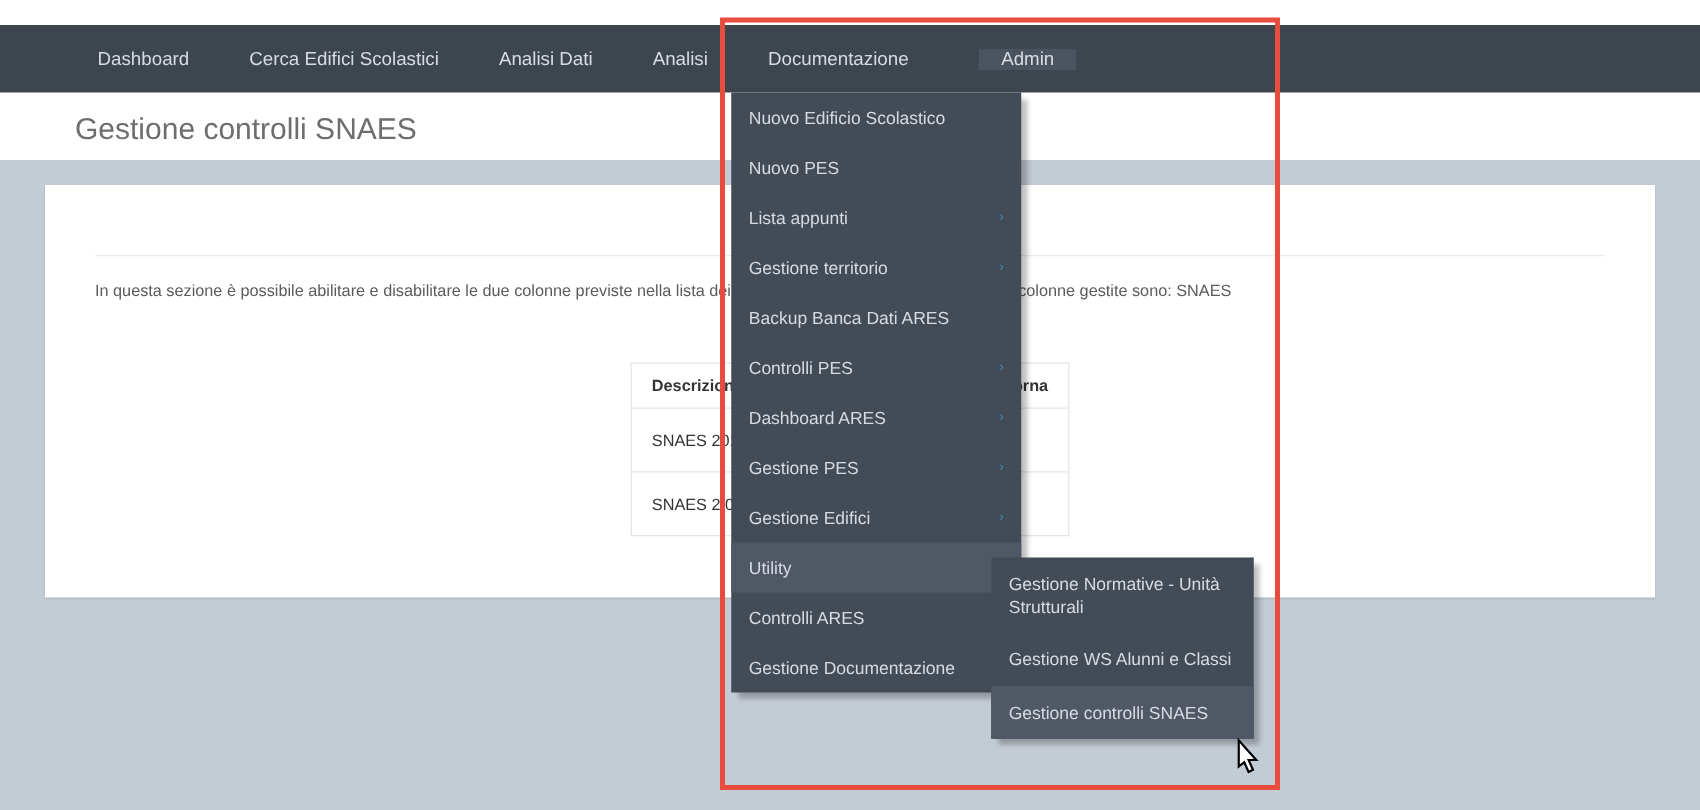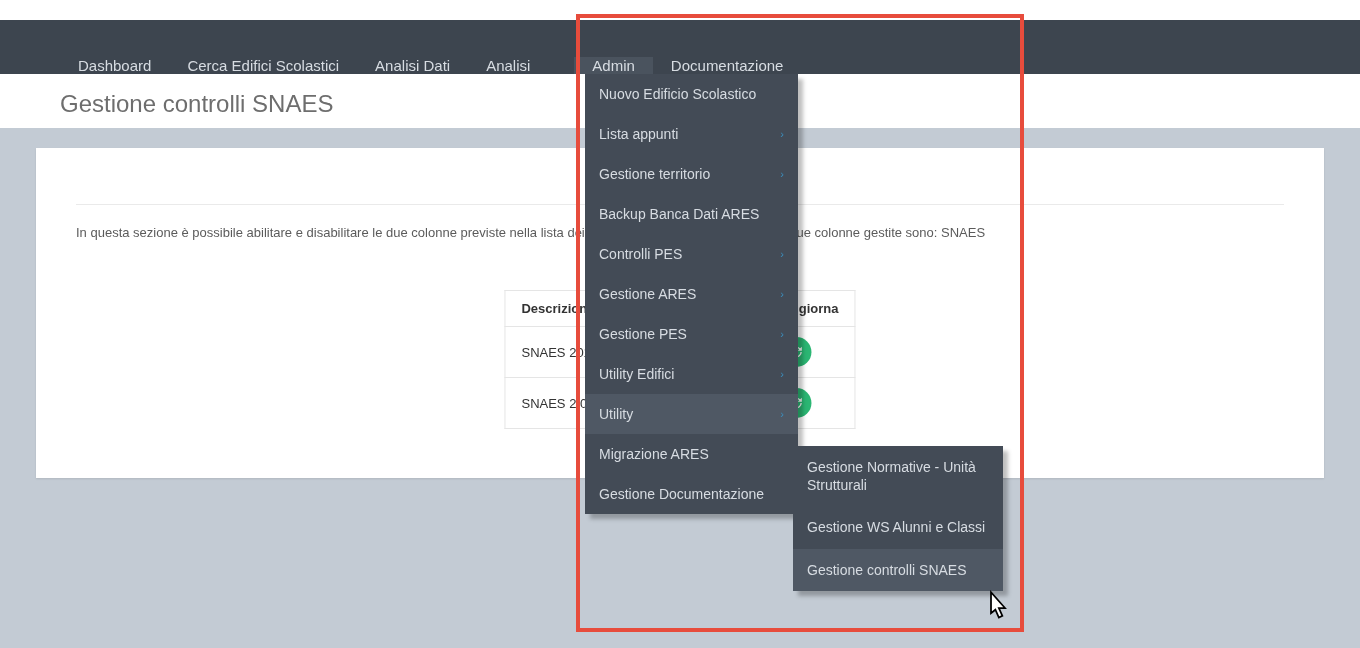--- a/index.html
+++ b/index.html
@@ -15,22 +15,23 @@
   }
 
   
   .navbar {
     position: absolute;
     left: 0; right: 0;
     top: 20px;
     height: 54px;
     background: #3d454f;
     display: flex;
-    align-items: flex-end;
+    align-items: center;
     padding-left: 60px;
+    gap: 12px;
   }
   .nav-item {
     color: #d7dce2;
     font-size: 15px;
     display: flex;
     align-items: center;
     padding: 0 18px;
     cursor: pointer;
     position: relative;
   }
@@ -114,21 +115,21 @@
     height: 618px;
     border: 4px solid #e74c3c;
     pointer-events: none;
   }
 
   
   .dropdown {
     position: absolute;
     left: 585px;
     top: 74px;
-    width: 213px;
+    width: 232px;
     background: #434b56;
     box-shadow: 5px 5px 4px rgba(0,0,0,0.25);
   }
   .dd-item {
     color: #d7dce2;
     font-size: 14px;
     padding: 12px 14px;
     cursor: pointer;
     display: flex;
     justify-content: space-between;
@@ -167,22 +168,22 @@
 </head>
 <body>
 
 <div class="grey-band"></div>
 
 <div class="navbar">
   <div class="nav-item">Dashboard</div>
   <div class="nav-item">Cerca Edifici Scolastici</div>
   <div class="nav-item">Analisi Dati</div>
   <div class="nav-item">Analisi</div>
+  <div class="nav-item">Documentazione</div>
   <div class="nav-item active" style="margin-left:26px;">Admin</div>
-  <div class="nav-item">Documentazione</div>
 </div>
 
 <h1 class="page-title">Gestione controlli SNAES</h1>
 
 <div class="content-card">
   <p class="content-desc">In questa sezione è possibile abilitare e disabilitare le due colonne previste nella lista dei controlli SNAES. Nello specifico le due colonne gestite sono: SNAES</p>
 </div>
 
 <table class="tbl">
   <tbody>
@@ -211,52 +212,55 @@
     </td>
   </tr>
 </tbody>
   </table>
 
 <div class="dropdown">
   <div class="dd-item">
       <span>Nuovo Edificio Scolastico</span>
     </div>
   <div class="dd-item">
+      <span>Nuovo PES</span>
+    </div>
+  <div class="dd-item">
       <span>Lista appunti</span>
       <span class="chev">›</span>
     </div>
   <div class="dd-item">
       <span>Gestione territorio</span>
       <span class="chev">›</span>
     </div>
   <div class="dd-item">
       <span>Backup Banca Dati ARES</span>
     </div>
   <div class="dd-item">
       <span>Controlli PES</span>
       <span class="chev">›</span>
     </div>
   <div class="dd-item">
-      <span>Gestione ARES</span>
+      <span>Dashboard ARES</span>
       <span class="chev">›</span>
     </div>
   <div class="dd-item">
       <span>Gestione PES</span>
       <span class="chev">›</span>
     </div>
   <div class="dd-item">
-      <span>Utility Edifici</span>
+      <span>Gestione Edifici</span>
       <span class="chev">›</span>
     </div>
   <div class="dd-item hover">
       <span>Utility</span>
       <span class="chev">›</span>
     </div>
   <div class="dd-item">
-      <span>Migrazione ARES</span>
+      <span>Controlli ARES</span>
     </div>
   <div class="dd-item">
       <span>Gestione Documentazione</span>
     </div>
 </div>
 
 <div class="sub-dropdown">
   <div class="sub-item">Gestione Normative - Unità Strutturali</div>
   <div class="sub-item">Gestione WS Alunni e Classi</div>
   <div class="sub-item hover">Gestione controlli SNAES</div>

